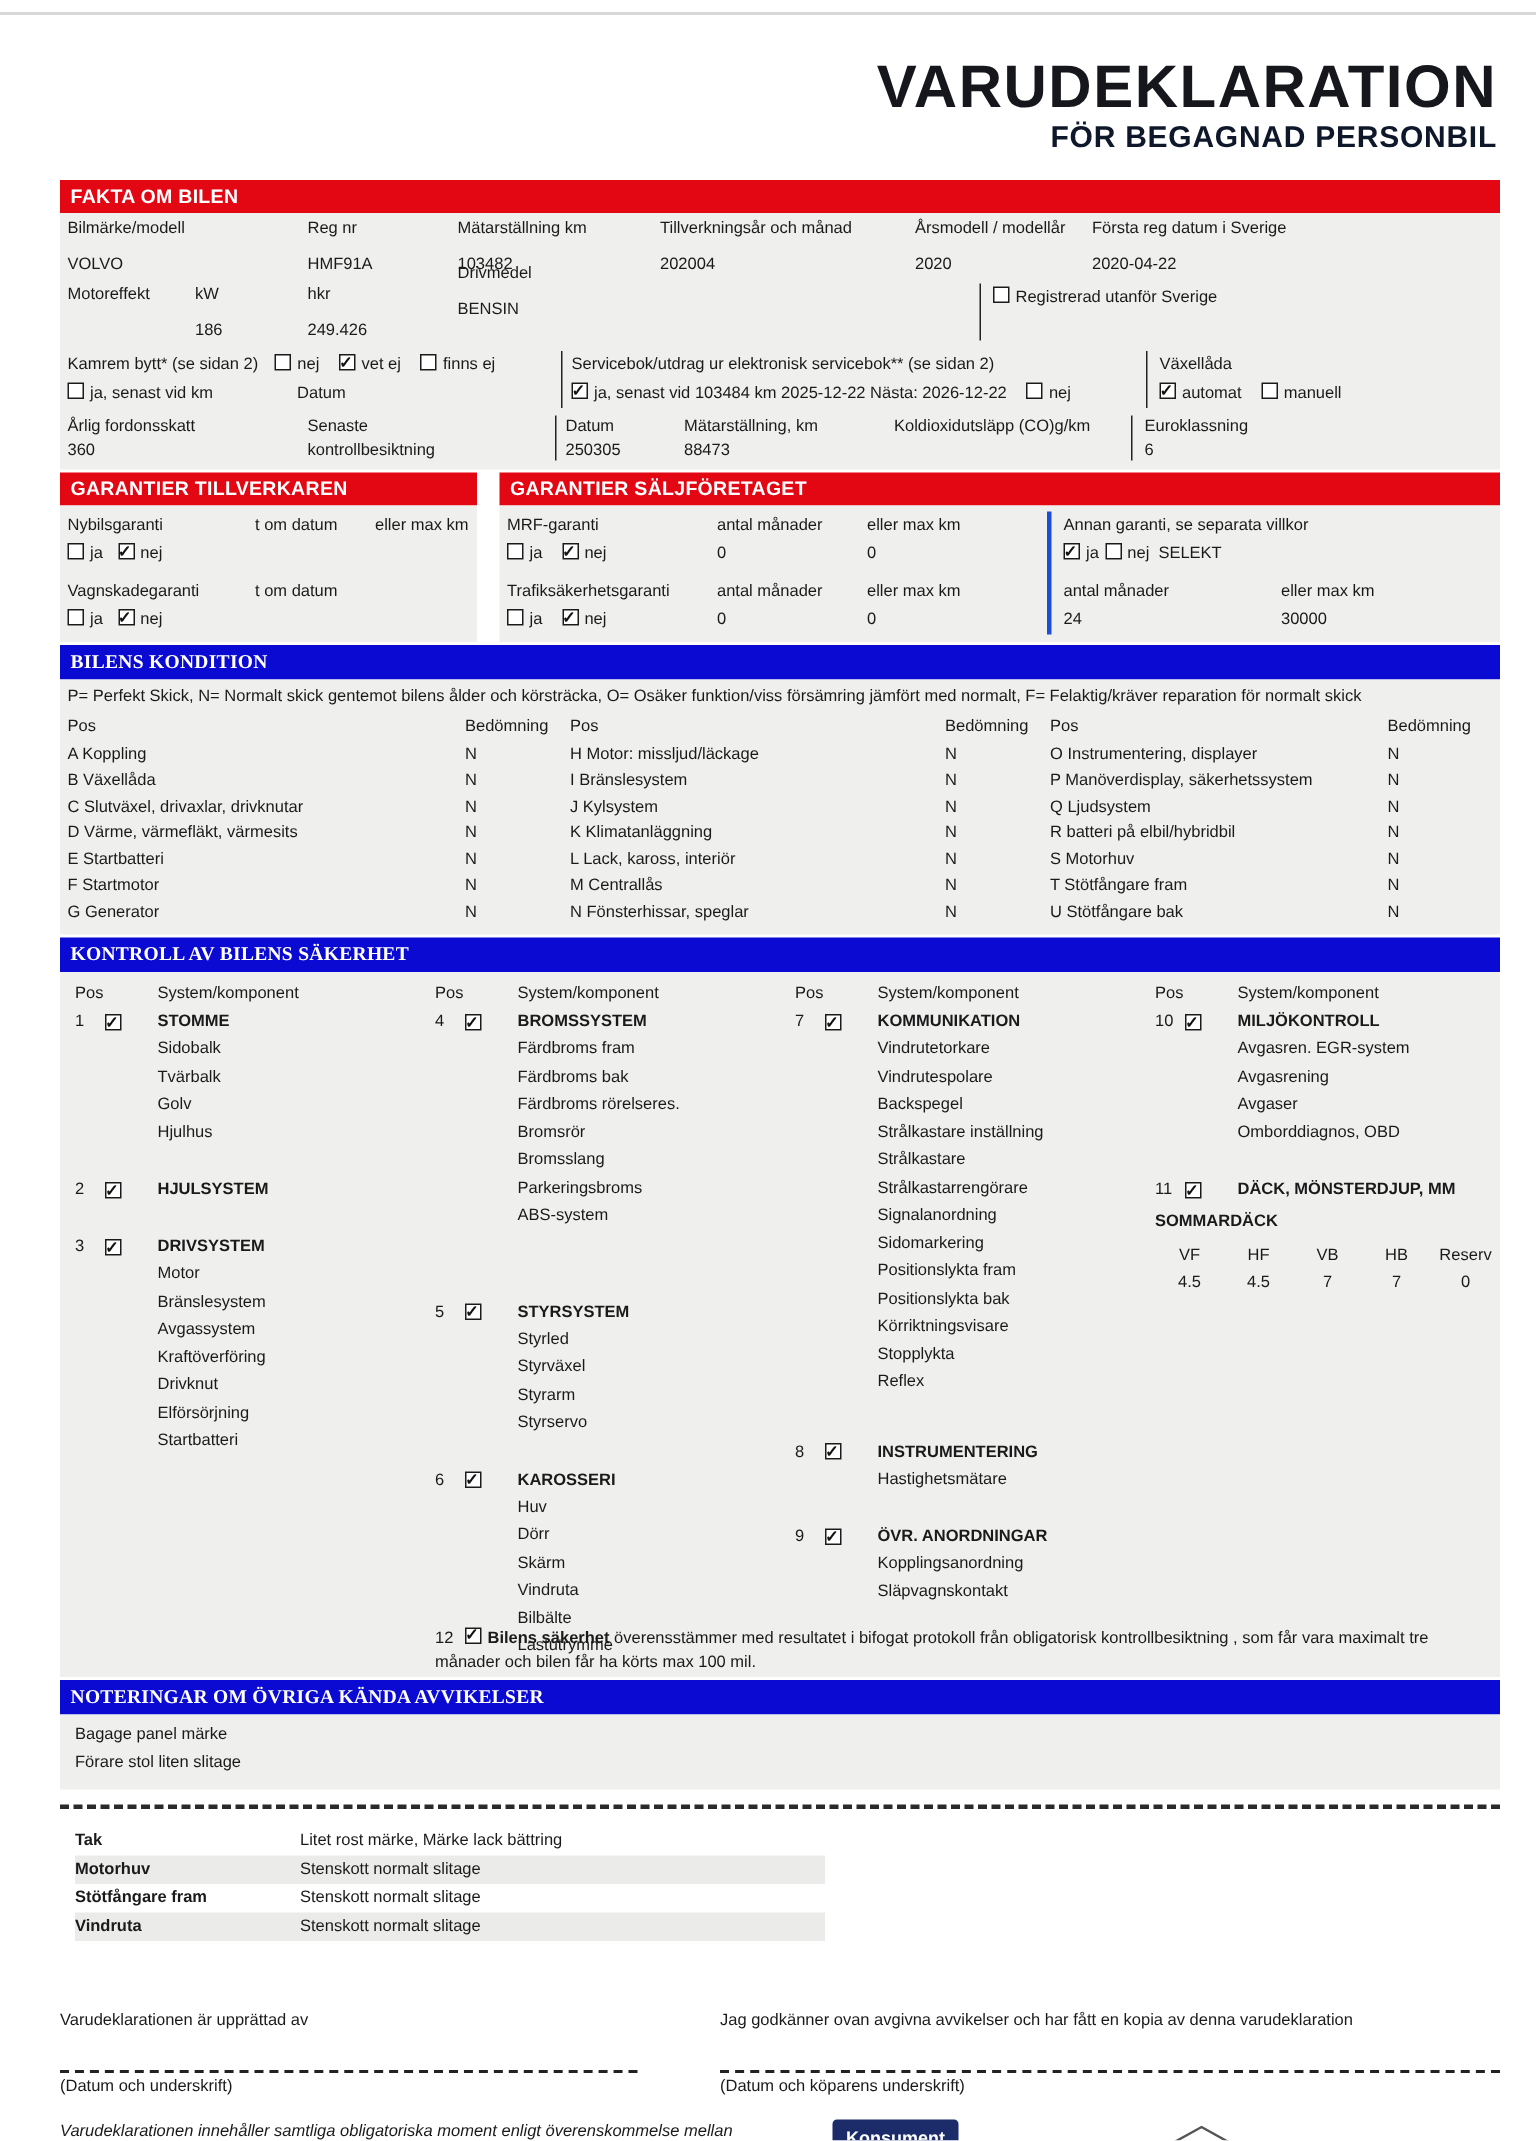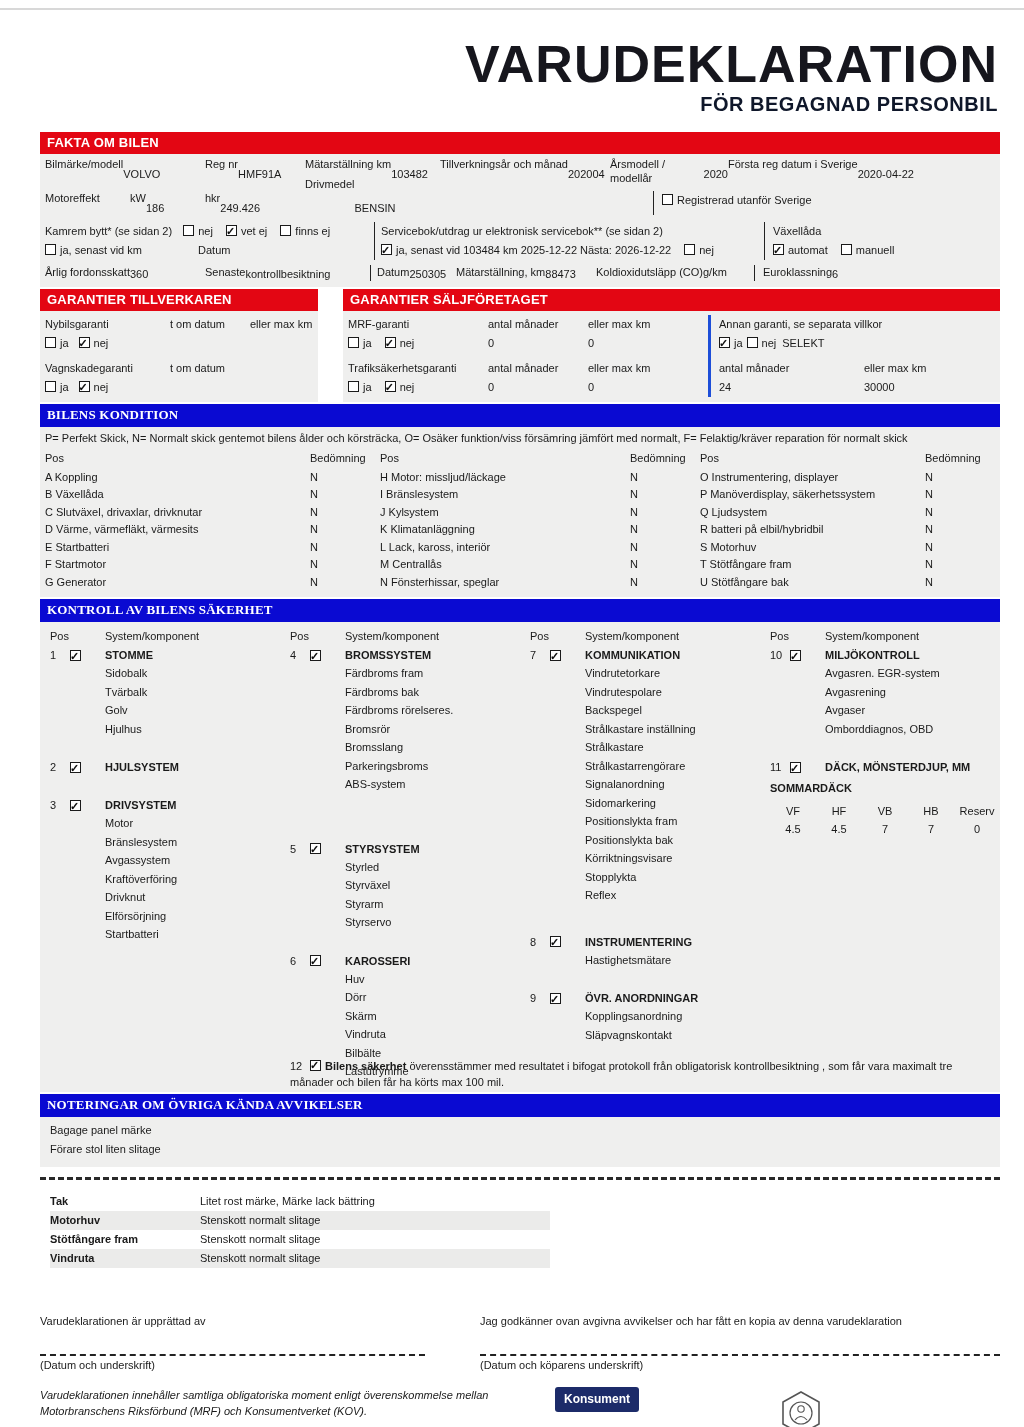--- a/index.html
+++ b/index.html
@@ -3,54 +3,54 @@
 <meta charset="utf-8">
 <style>
   html,body{margin:0;padding:0;background:#fff;}
   .page{position:relative;width:1024px;height:1427px;background:#ffffff;overflow:hidden;
         font-family:"Liberation Sans",sans-serif;color:#1a1a1a;font-size:11px;}
   .top-rule{position:absolute;top:8px;left:0;width:1024px;height:2px;background:#d8d8d8;}
   .content{position:absolute;left:40px;top:38px;width:960px;}
 
   
   .title-block{text-align:right;margin-bottom:16px;padding-right:2px;}
-  .title-main{font-size:52px;font-weight:bold;letter-spacing:1px;line-height:1;color:#16161d;}
+  .title-main{font-size:40px;font-weight:bold;letter-spacing:1px;line-height:1;color:#16161d;}
   .title-sub{font-size:20px;font-weight:bold;letter-spacing:.5px;margin-top:3px;color:#0f172a;}
 
   
   .bar{color:#fff;font-weight:bold;font-size:13px;padding:3px 7px 4px 7px;letter-spacing:.2px;}
   .bar.red{background:#e30613;}
   .bar.blue{background:#0a0ad2;font-family:Liberation Serif, serif;}
   .sec{margin-bottom:2px;}
   .sec-body{background:#efefee;}
 
   
   .fakta-body{padding:0 0 2px 0;}
   .frow{display:flex;padding:3px 0 0 5px;}
-  .fcell{display:flex;flex-direction:row;}
+  .fcell{display:flex;flex-direction:column;}
   .flabel{line-height:14px;}
   .fvalue{margin-top:10px;line-height:14px;min-height:14px;}
   .w160{width:160px}.w100{width:100px}.w135{width:135px}.w170{width:170px}.w118{width:118px}
   .w85{width:85px}.w75{width:75px}.w348{width:348px}
   .flex1{flex:1}
   .vline{border-left:1px solid #222;}
   .pl8{padding-left:8px}.pl6{padding-left:6px}
   .cline{line-height:19px;white-space:nowrap;}
   .c329{width:329px}.c383{width:383px}
   .w165{width:165px}.w140{width:140px}.w158{width:158px}
   .gap40{display:inline-block;width:40px}
 
   
   .checkbox{display:inline-block;width:9px;height:9px;border:1px solid #1a1a1a;background:#fff;
             position:relative;vertical-align:-1px;margin-right:4px;}
   .checkbox.checked::after{content:"✓";position:absolute;left:-1px;top:-4px;font-size:11px;font-weight:bold;color:#111;}
   .cbl{margin-right:10px;white-space:nowrap;}
 
   
-  .gar-wrap{display:flex;gap:10px;}
+  .gar-wrap{display:flex;}
   .gar-left{width:278px;flex:none;}
   .gar-right{flex:1;padding-left:15px;}
   .gar-body{padding:4px 0 5px 5px;min-height:74px;}
   .gar-line{display:flex;line-height:19px;}
   .gw140{width:140px}.gw100{width:100px}.gw125{width:125px}.gw80{width:80px}.gw145{width:145px}
   .gar-cols{display:flex;}
   .gar-sub1{width:360px;flex:none;}
   .gar-sub2{flex:1;border-left:3px solid #1d4ed8;padding-left:8px;}
 
   

